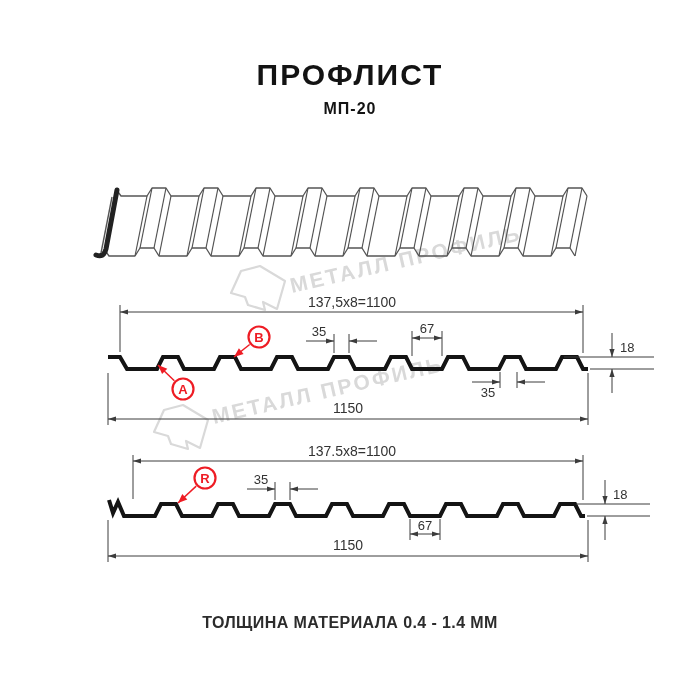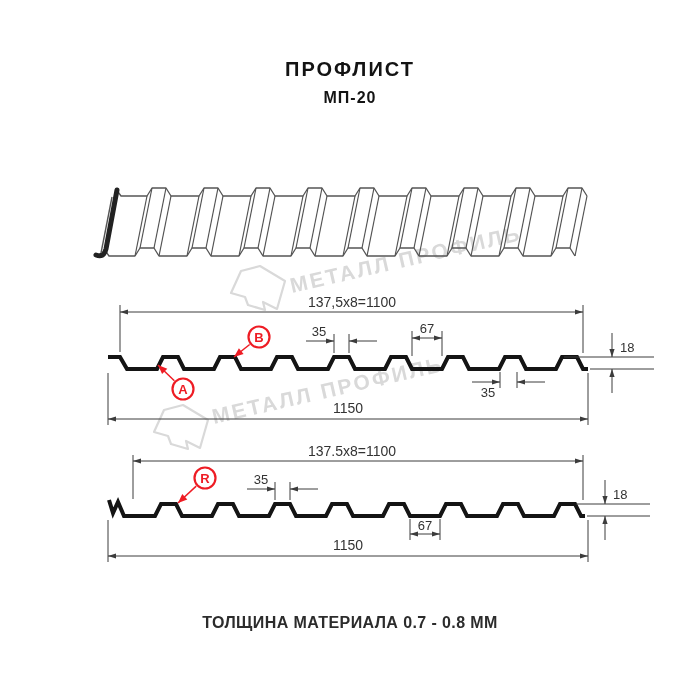--- a/index.html
+++ b/index.html
@@ -1,18 +1,18 @@
 <!DOCTYPE html>
 <html><head>
 <meta charset="utf-8">
 <style>
   html,body{margin:0;padding:0;width:700px;height:700px;background:#ffffff;overflow:hidden;}
   .page{position:relative;width:700px;height:700px;font-family:"Liberation Sans",sans-serif;background:#fff;}
   .hdr{position:absolute;top:58px;left:0;width:700px;text-align:center;}
-  .title{font-size:20px;font-weight:bold;letter-spacing:2px;color:#131313;}
+  .title{font-size:30px;font-weight:bold;letter-spacing:2px;color:#131313;}
   .subtitle{margin-top:8px;font-size:16px;font-weight:bold;letter-spacing:1px;color:#131313;}
   .ftr{position:absolute;top:614px;left:0;width:700px;text-align:center;font-size:16px;font-weight:bold;letter-spacing:.4px;color:#2c2c2c;}
   svg{position:absolute;top:0;left:0;}
   text{font-family:"Liberation Sans",sans-serif;}
 </style>
 </head>
 <body>
 
 <div class="page">
   <svg id="drawing" width="700" height="700" viewBox="0 0 700 700">
@@ -163,14 +163,14 @@
           <path d="M178,503 L187.3,499.4 L182.3,494.0 Z" stroke="none" stroke-width="0" fill="#ee1c24" stroke-linejoin="miter" stroke-linecap="butt"></path>
           <circle cx="205" cy="478" r="10.5" stroke="#ee1c24" stroke-width="2.2" fill="none"></circle>
           <text x="205" y="482.5" fill="#ee1c24" font-size="13" text-anchor="middle" font-weight="bold" letter-spacing="0">R</text>
         </g>
       </g>
     </svg>
   <div class="hdr">
     <div class="title">ПРОФЛИСТ</div>
     <div class="subtitle">МП-20</div>
   </div>
-  <div class="ftr">ТОЛЩИНА МАТЕРИАЛА 0.7 - 0.8 ММ</div>
+  <div class="ftr">ТОЛЩИНА МАТЕРИАЛА 0.4 - 1.4 ММ</div>
 </div>
 
 </body></html>

